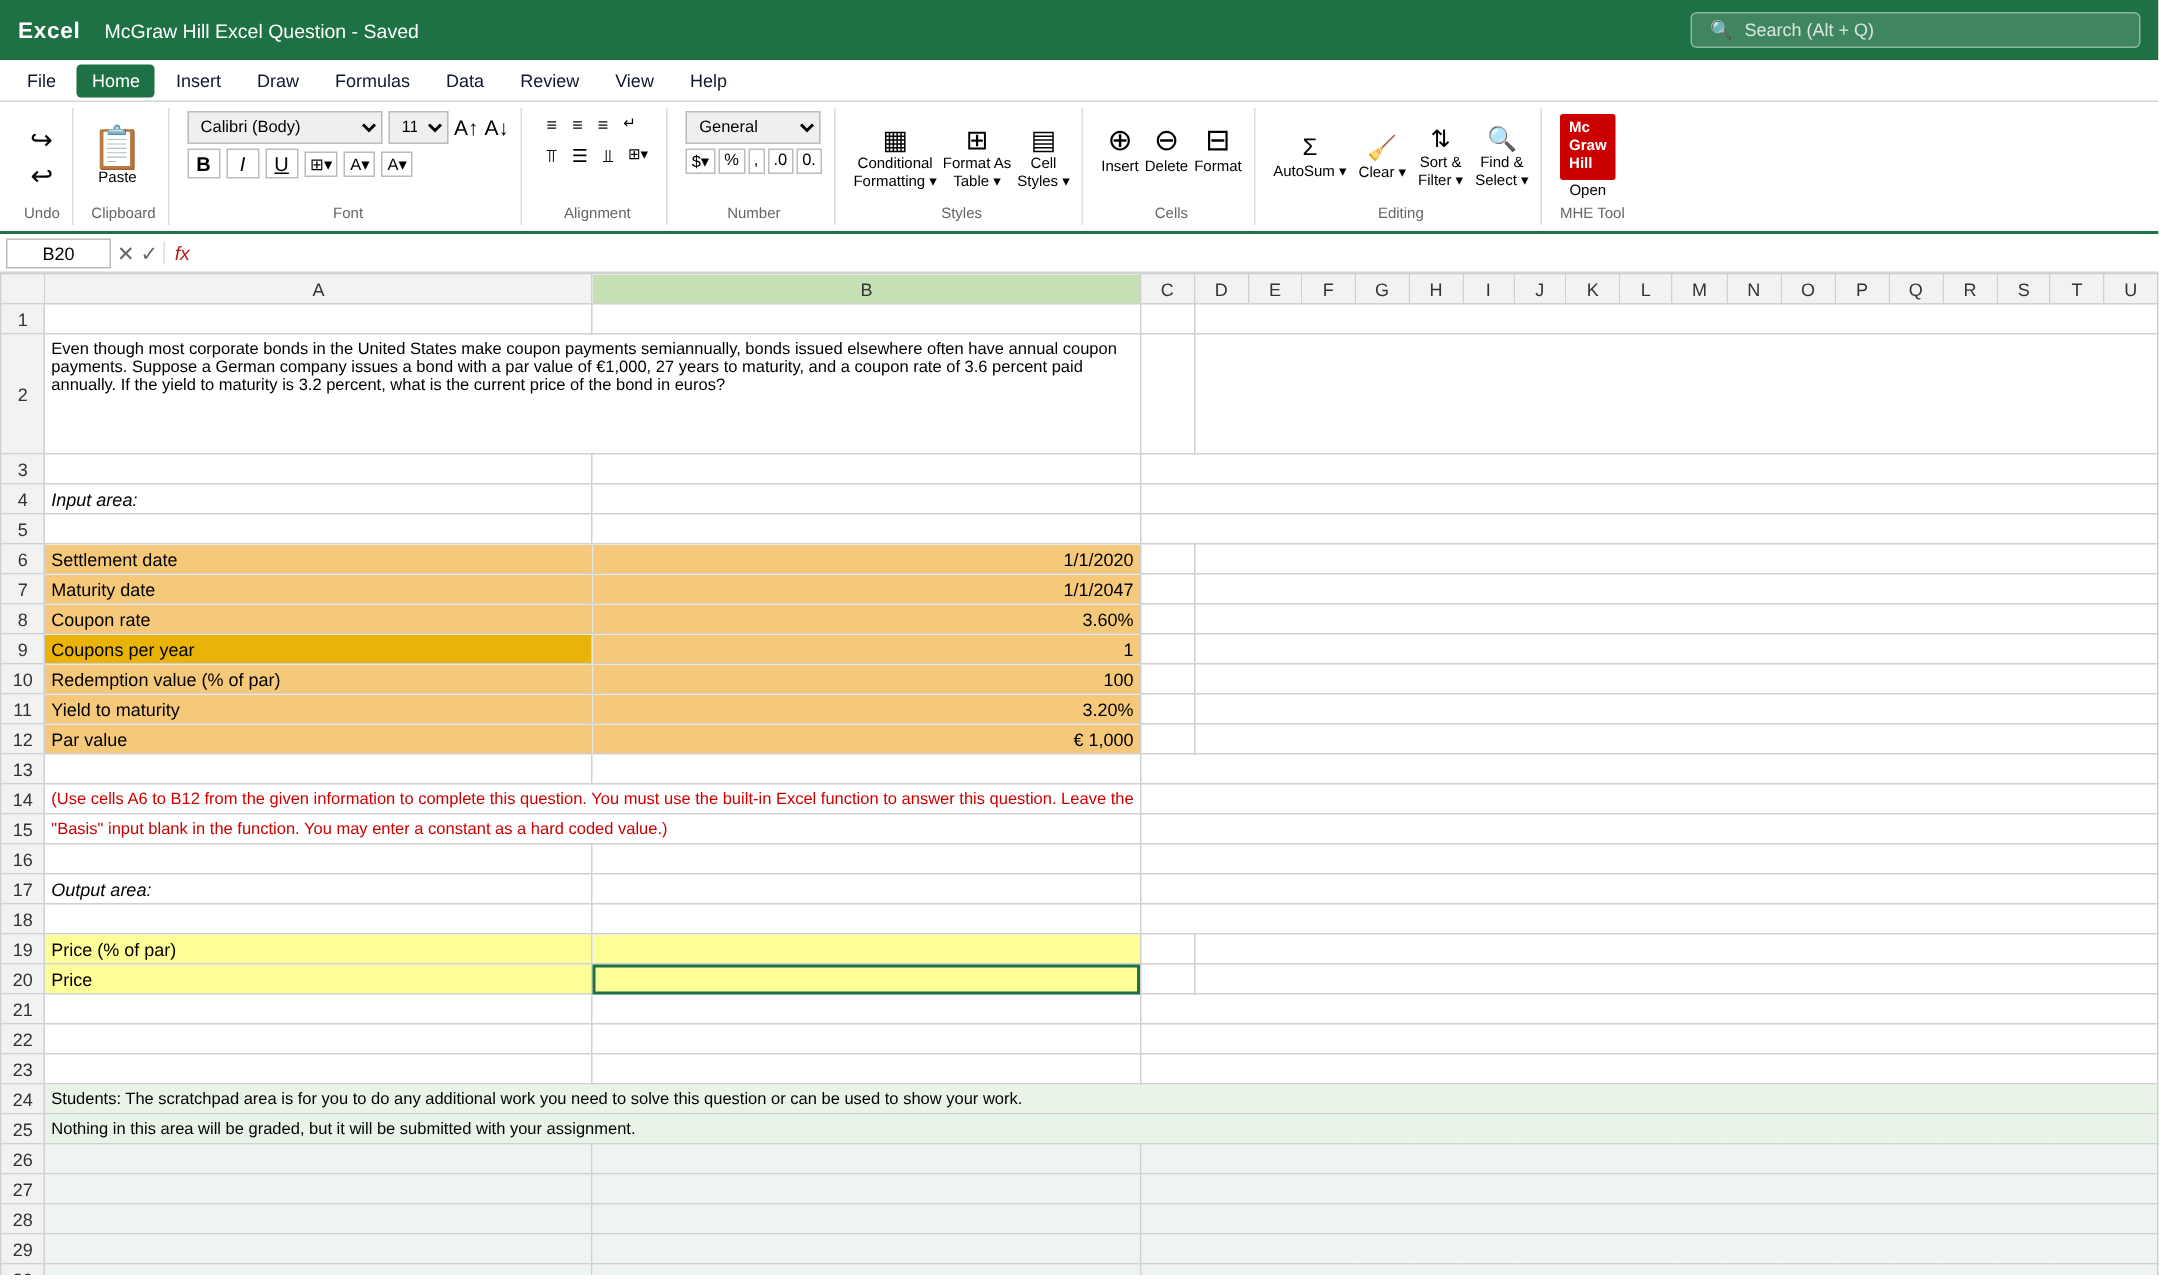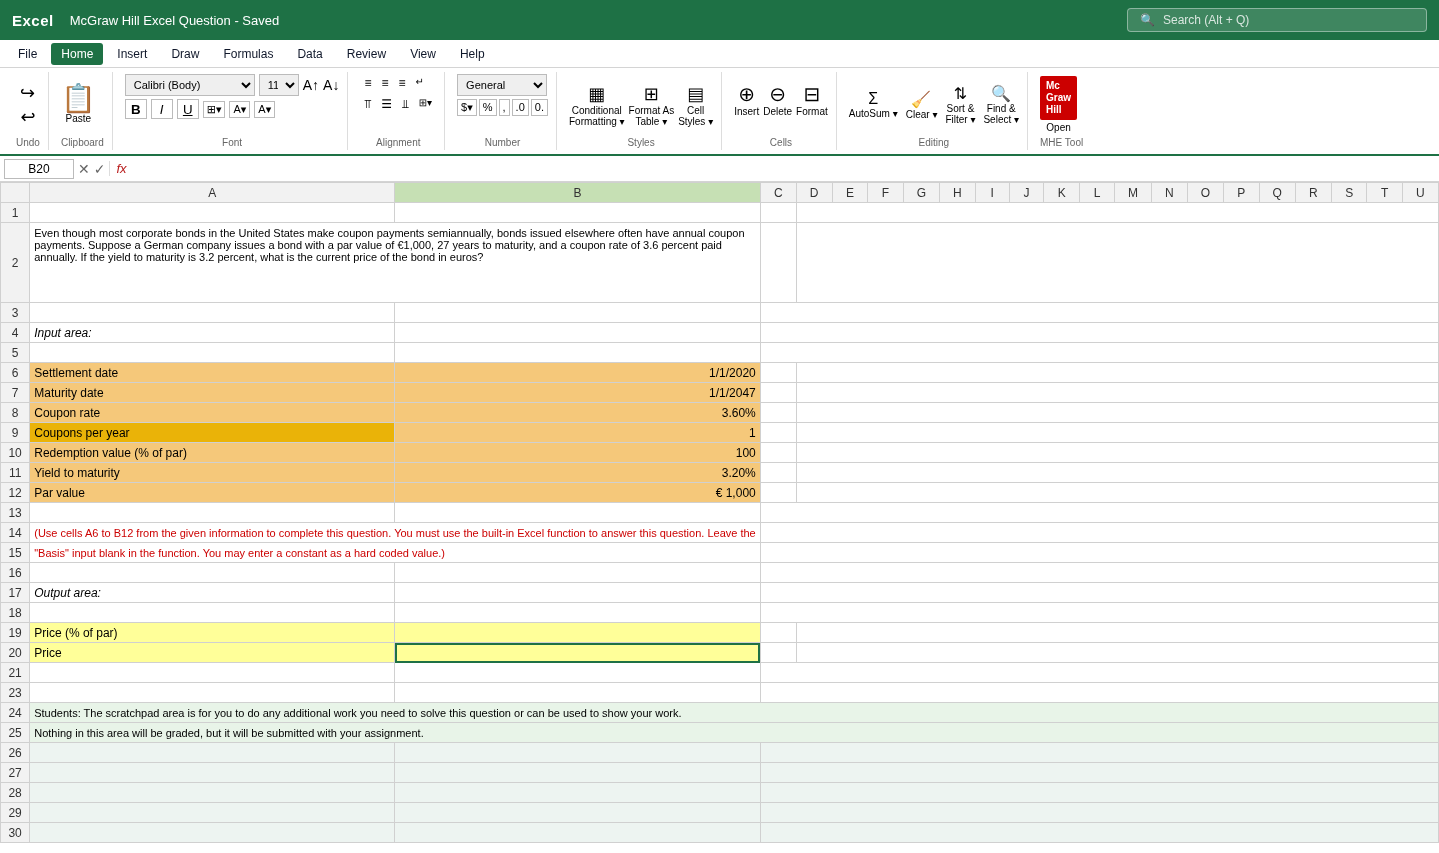--- a/index.html
+++ b/index.html
@@ -539,20 +539,26 @@
         <td colspan="18"></td>
       </tr>
 
       <tr>
         <th>21</th>
         <td></td>
         <td></td>
         <td colspan="19"></td>
       </tr>
 
+      <tr>
+        <th>22</th>
+        <td></td>
+        <td></td>
+        <td colspan="19"></td>
+      </tr>
 
       <tr>
         <th>23</th>
         <td></td>
         <td></td>
         <td colspan="19"></td>
       </tr>
 
       <tr>
         <th>24</th>

